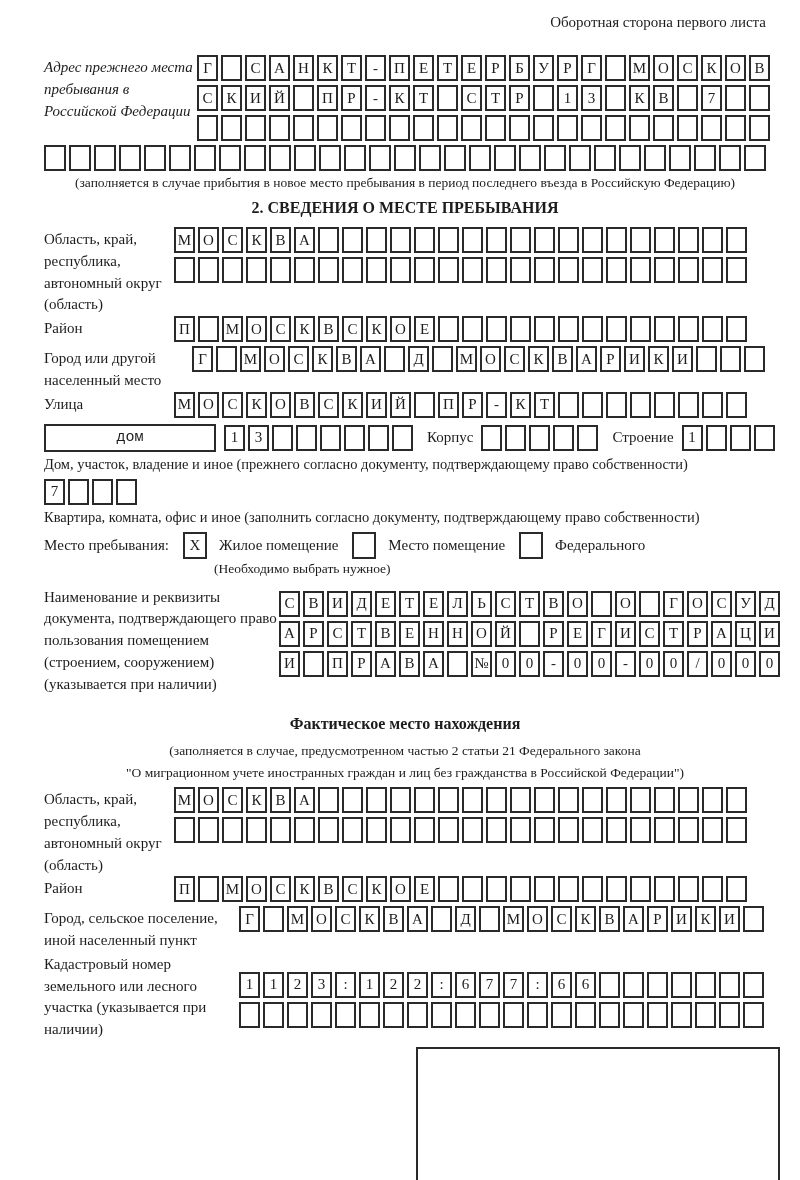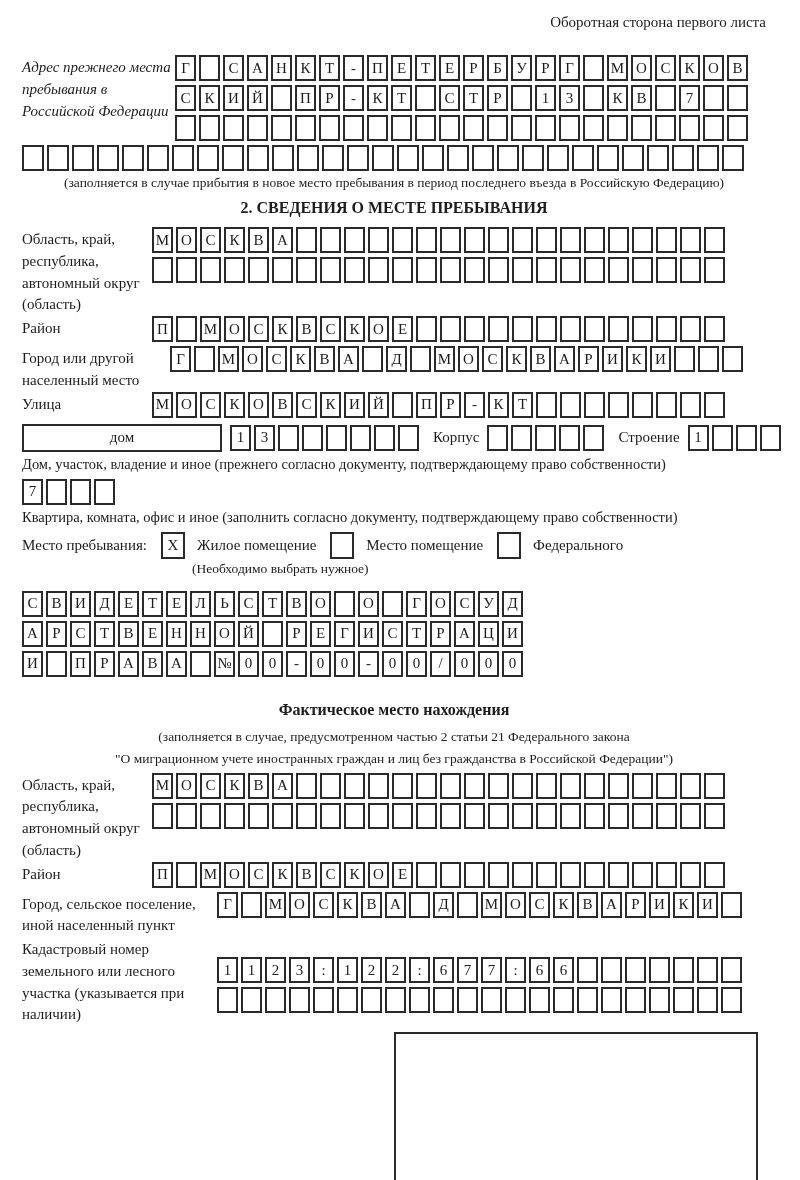--- a/index.html
+++ b/index.html
@@ -1,20 +1,20 @@
 <!DOCTYPE html>
 <html><head>
 <meta charset="utf-8">
 <style>
   html,body { margin:0; padding:0; background:#fff; }
   .page {
     width:800px; height:1180px; box-sizing:border-box;
     background:#ffffff; color:#1c1c1c;
     font-family:"Liberation Serif","DejaVu Serif",serif;
-    padding:14px 34px 0 22px; position:relative; overflow:hidden;
+    padding:14px 34px 0 44px; position:relative; overflow:hidden;
   }
   .header-note { text-align:right; font-size:15px; margin-bottom:24px; }
 
   .cells { display:flex; gap:3px; margin-bottom:4px; }
   .cell {
     width:21px; height:26px; flex:none; box-sizing:border-box;
     border:2px solid #2a2a2a; display:flex; align-items:center; justify-content:center;
     font-size:15px; line-height:1;
   }
   .cells.wide29 .cell { width:22px; }
@@ -26,21 +26,21 @@
 
   .note { font-size:13.5px; text-align:center; margin:2px 0 6px 0; }
   .note-left { font-size:14.5px; margin:1px 0 6px 0; }
   .section-title { font-weight:bold; font-size:16px; text-align:center; margin:8px 0 10px 0; }
 
   .house-row { display:flex; align-items:center; margin:2px 0 4px 0; }
   .wide-box {
     box-sizing:border-box; border:2px solid #2a2a2a; height:28px;
     display:flex; align-items:center; justify-content:center; font-size:15px; flex:none;
   }
-  .bw170 { width:200px; margin-right:8px; }
+  .bw170 { width:172px; margin-right:8px;font-family:Liberation Mono, monospace; }
   .bw200 { width:200px; margin-right:10px; }
   .inline-label { font-size:15px; margin:0 8px 0 14px; flex:none; }
   .house-row .cells { margin-bottom:0; }
 
   .stay-row { display:flex; align-items:center; font-size:15px; margin:6px 0 0 0; }
   .checkbox {
     width:24px; height:27px; box-sizing:border-box; border:2px solid #2a2a2a; flex:none;
     display:inline-flex; align-items:center; justify-content:center;
     font-size:15px; margin:0 12px 0 14px;
   }
@@ -375,20 +375,21 @@
     <span class="checkbox">X</span>
     <span>Жилое помещение</span>
     <span class="checkbox"></span>
     <span>Место помещение</span>
     <span class="checkbox"></span>
     <span>Федерального</span>
   </div>
   <div class="stay-note">(Необходимо выбрать нужное)</div>
 
   <div class="field">
+    <div class="field-label w235">Наименование и реквизиты документа, подтверждающего право пользования помещением (строением, сооружением) (указывается при наличии)</div>
     <div class="rows mt6">
       <div class="cells">
           <span class="cell">С</span>
           <span class="cell">В</span>
           <span class="cell">И</span>
           <span class="cell">Д</span>
           <span class="cell">Е</span>
           <span class="cell">Т</span>
           <span class="cell">Е</span>
           <span class="cell">Л</span>

